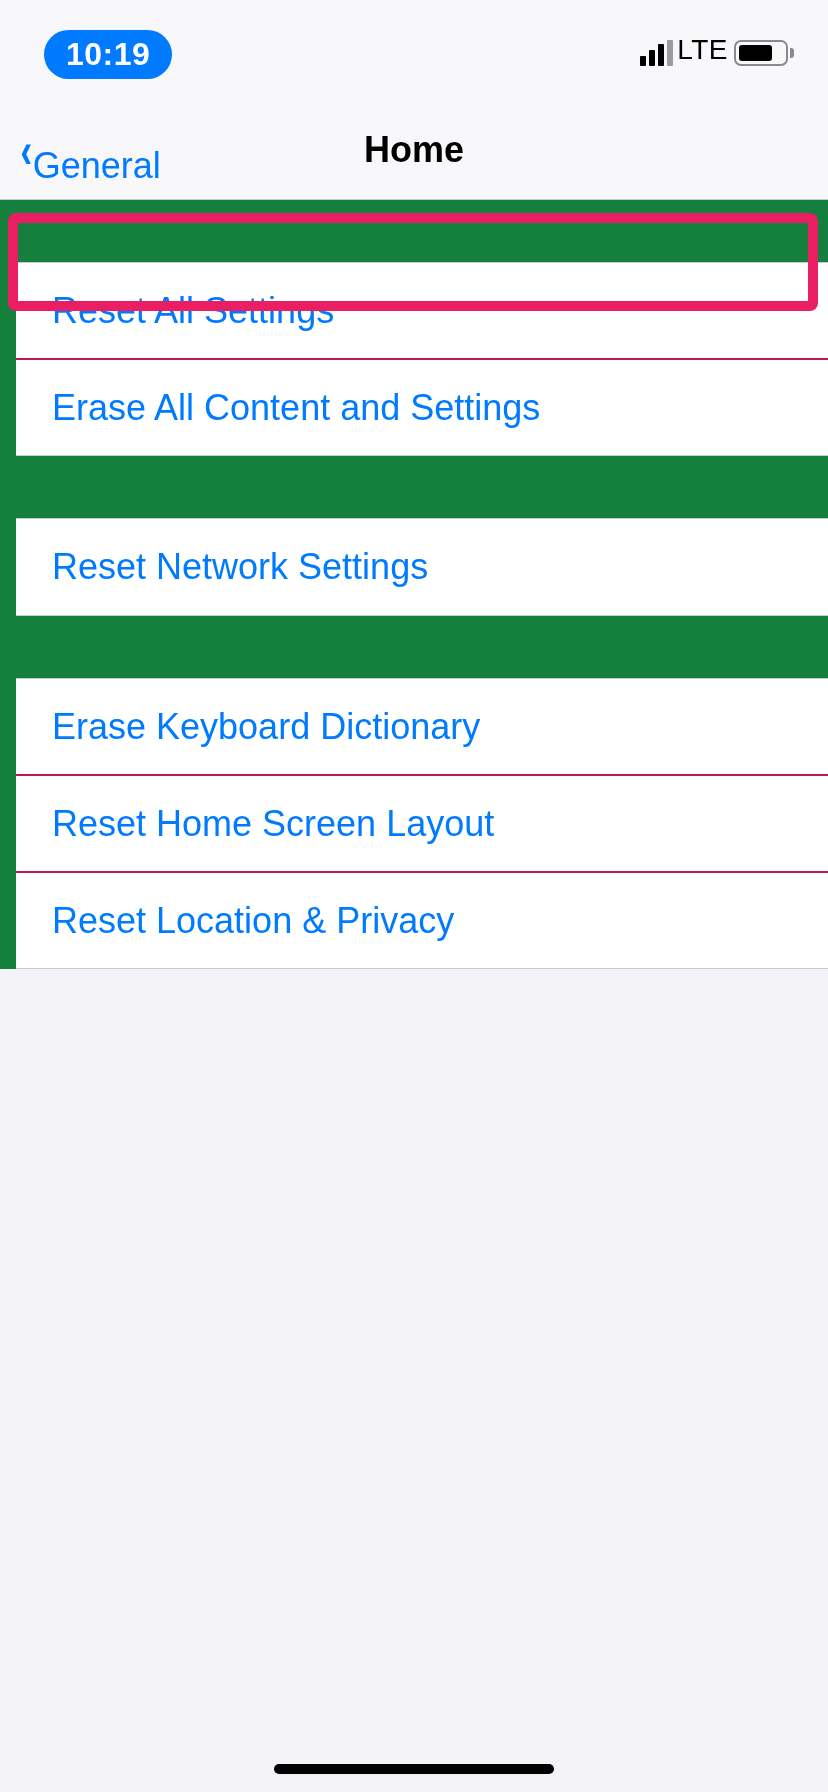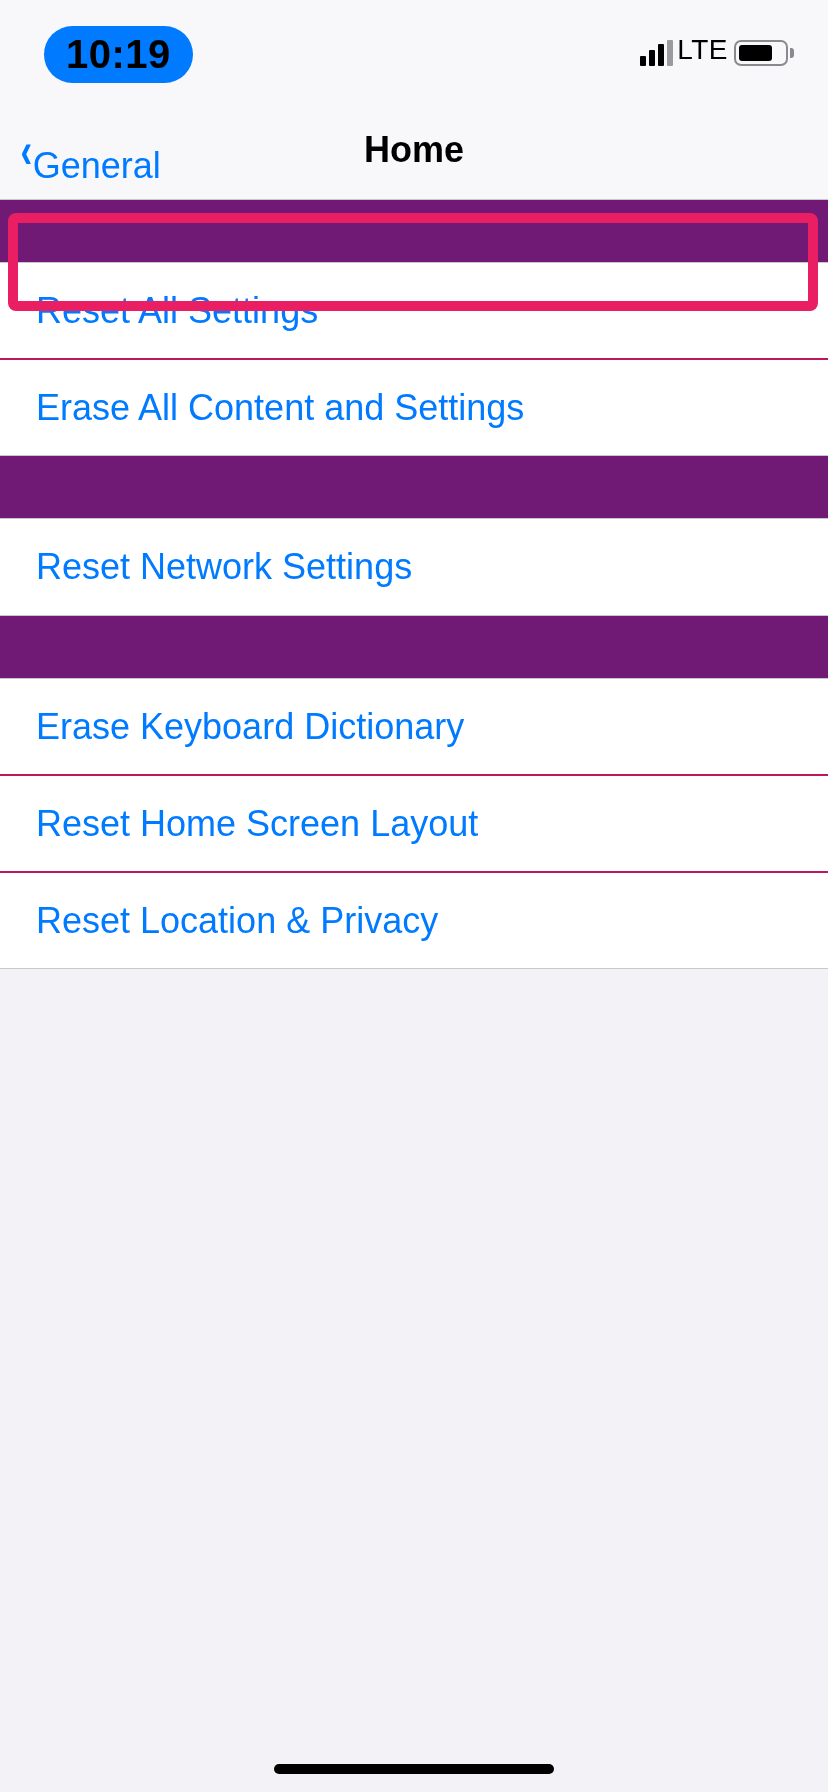--- a/index.html
+++ b/index.html
@@ -19,22 +19,22 @@
     .status-bar {
       height: 100px;
       display: flex;
       align-items: center;
       justify-content: space-between;
       padding: 0 34px 0 44px;
       background: #f8f8fa;
     }
     .time-pill {
       background: #007aff;
-      color: #000000;
-      font-size: 40px;
+      color: #ffffff;
+      font-size: 32px;
       font-weight: 600;
       padding: 6px 22px;
       border-radius: 40px;
       letter-spacing: 0.5px;
       margin-top: 8px;
     }
     .status-right {
       display: flex;
       align-items: flex-end;
     }
@@ -115,21 +115,22 @@
     }
     .nav-title {
       position: absolute;
       left: 50%;
       transform: translateX(-50%);
       font-size: 36px;
       font-weight: 600;
       color: #000;
     }
     .content {
-      background: #701a75;
+      background: #15803d;
+      padding-left: 16px;
     }
     .group {
       background: #fff;
       border-top: 1px solid #c8c7cc;
       border-bottom: 1px solid #c8c7cc;
     }
     .group-spacer {
       height: 62px;
     }
     .row {

